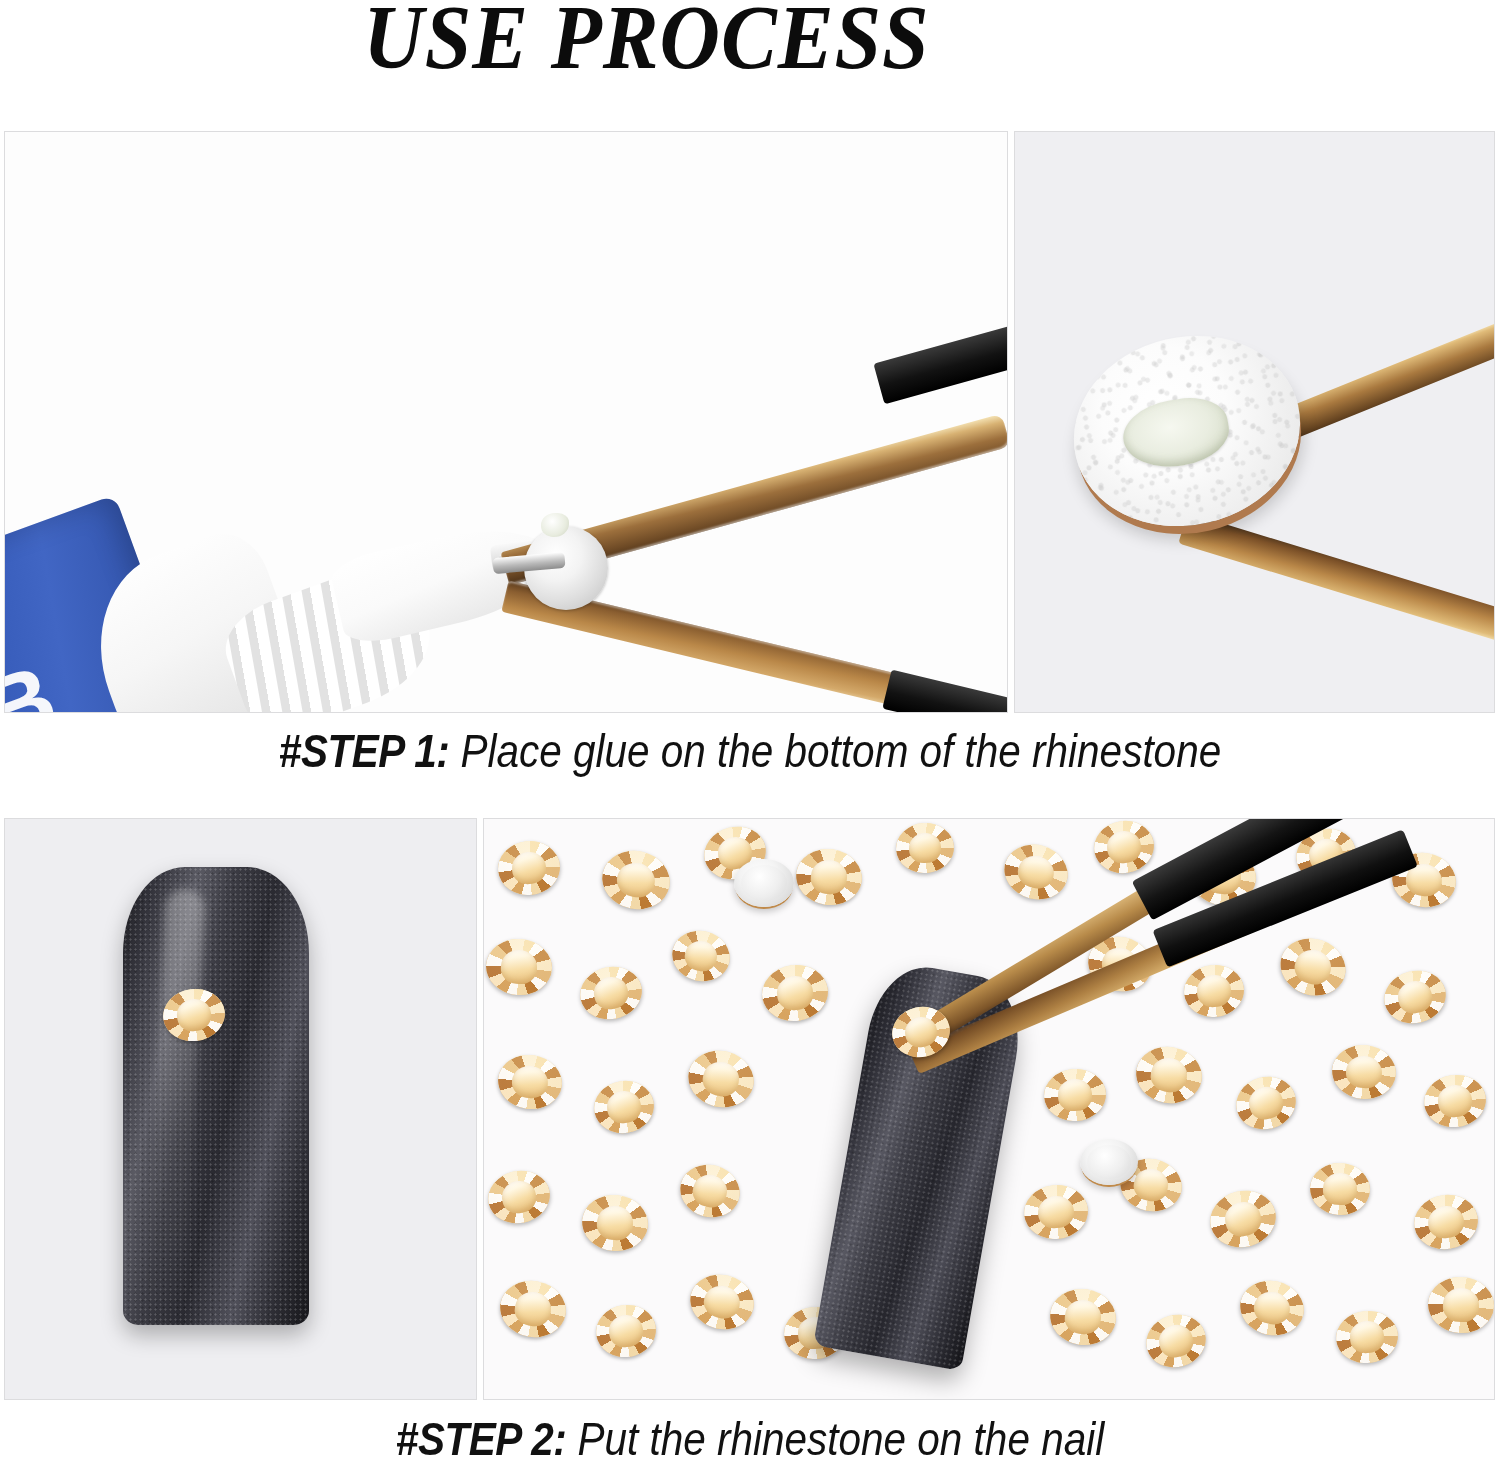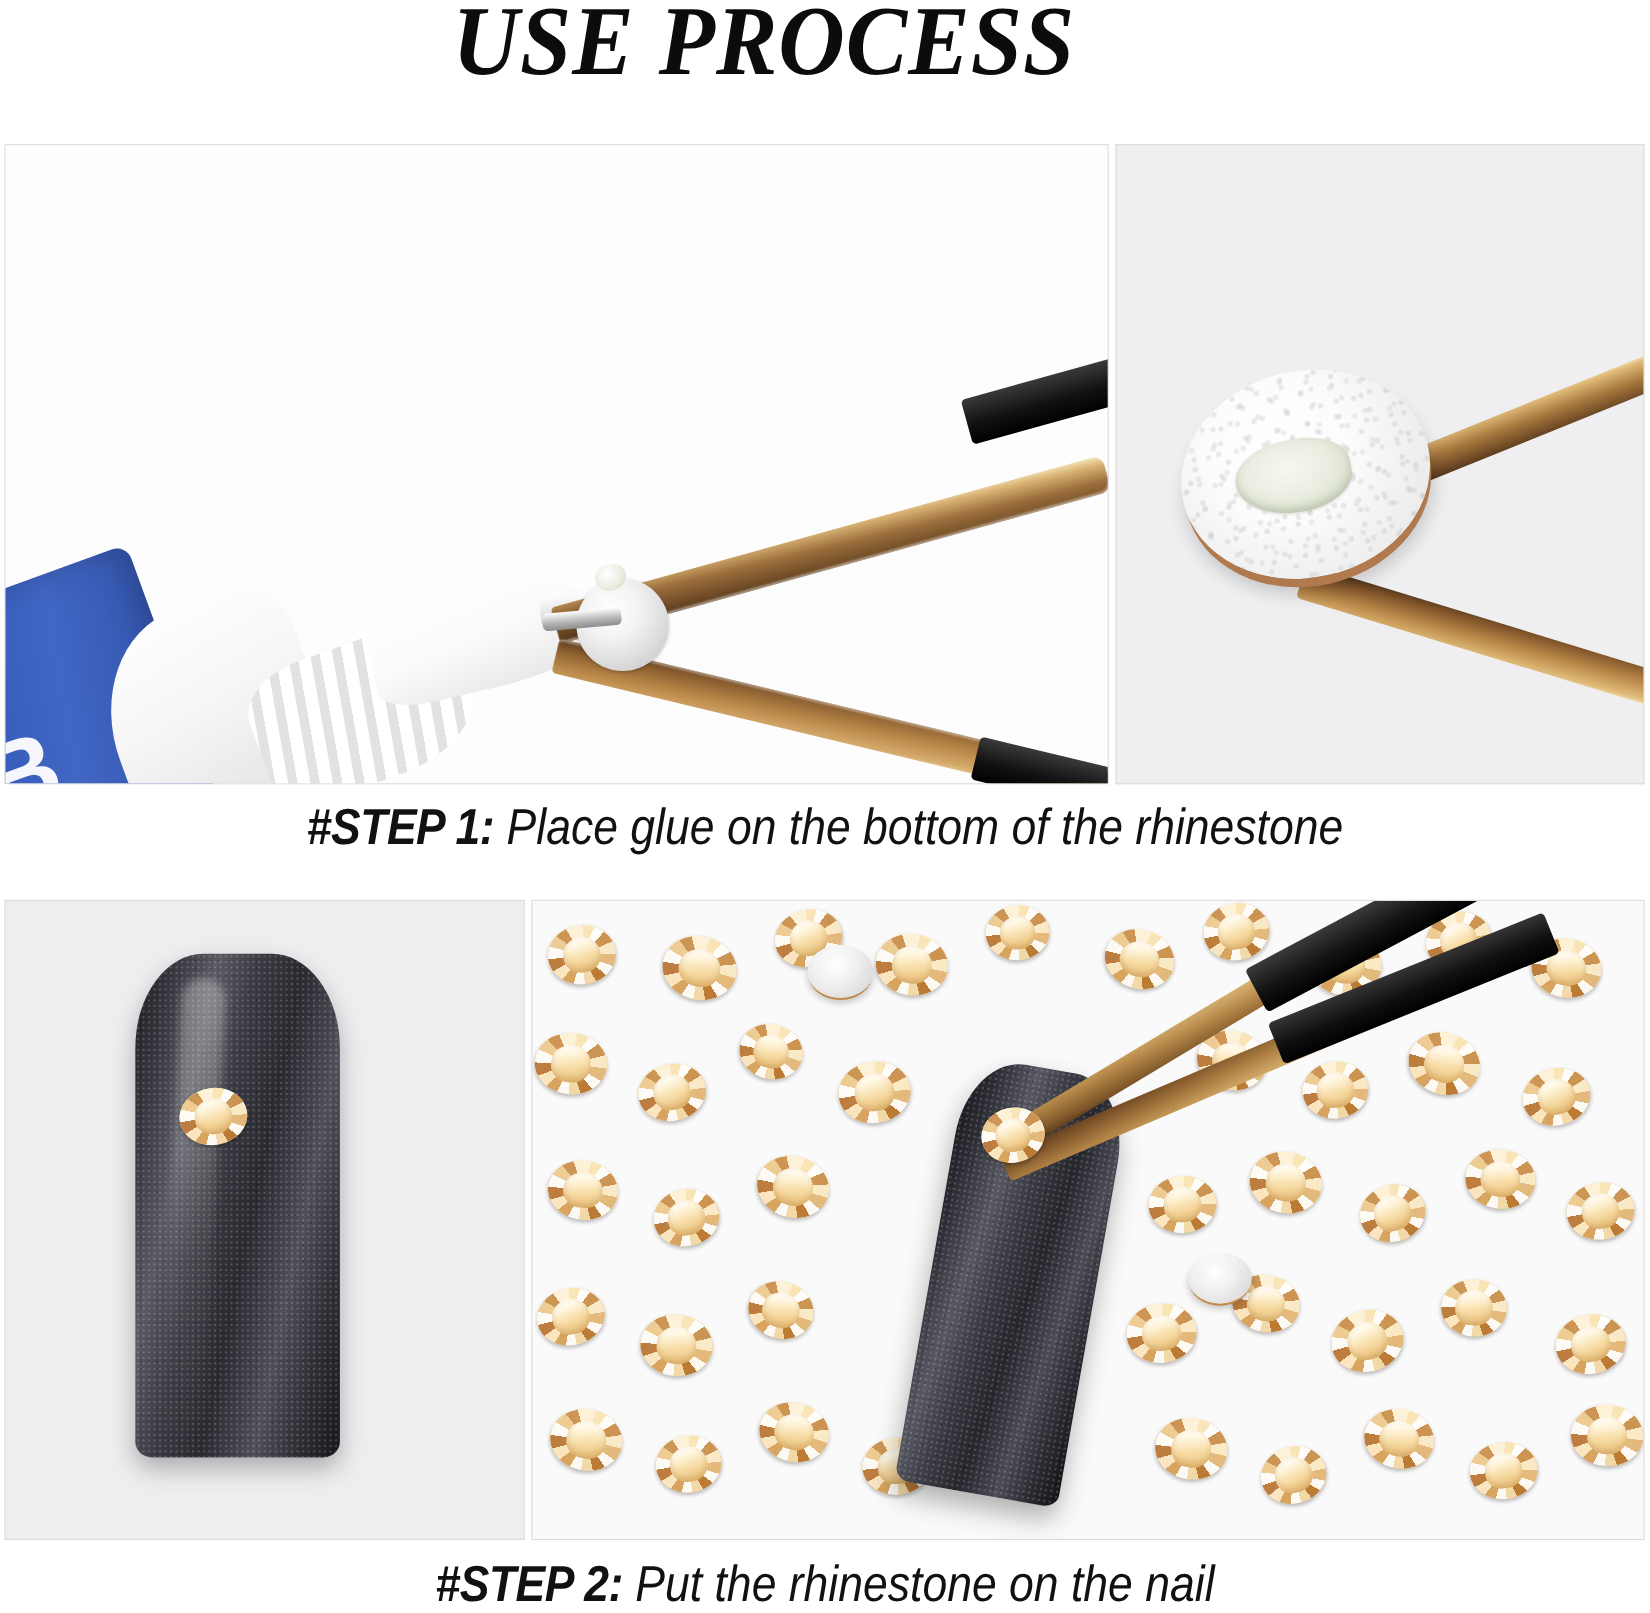--- a/index.html
+++ b/index.html
@@ -17,21 +17,20 @@
 
   
   .title-bar {
     position: absolute;
     left: 0; top: 0;
     width: 1292px;
     height: 118px;
     display: flex;
     align-items: flex-start;
     justify-content: center;
-    padding-left: 48px;
   }
   .title {
     font-family: "Liberation Serif", "DejaVu Serif", serif;
     font-weight: bold;
     font-style: italic;
     font-size: 90px;
     line-height: 84px;
     letter-spacing: 1px;
     color: #0c0c0c;
     transform: scaleX(0.93);

